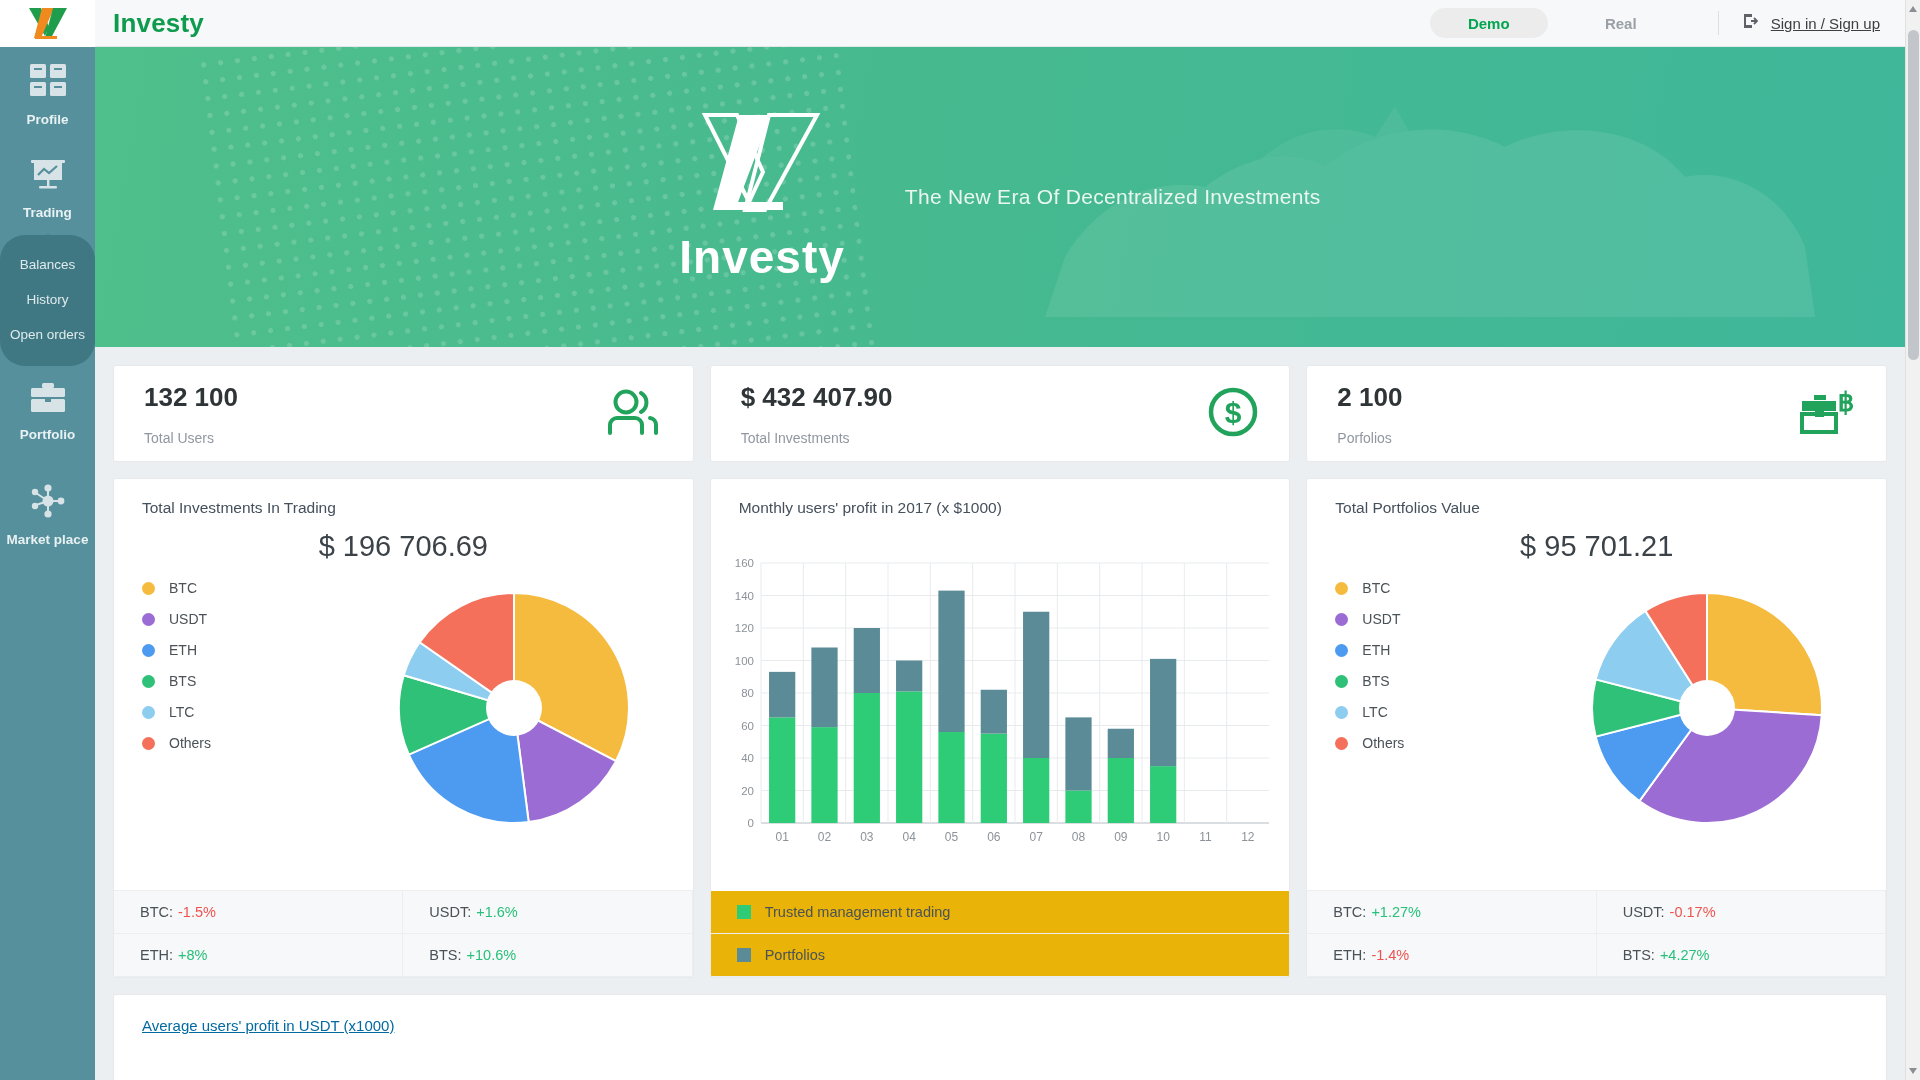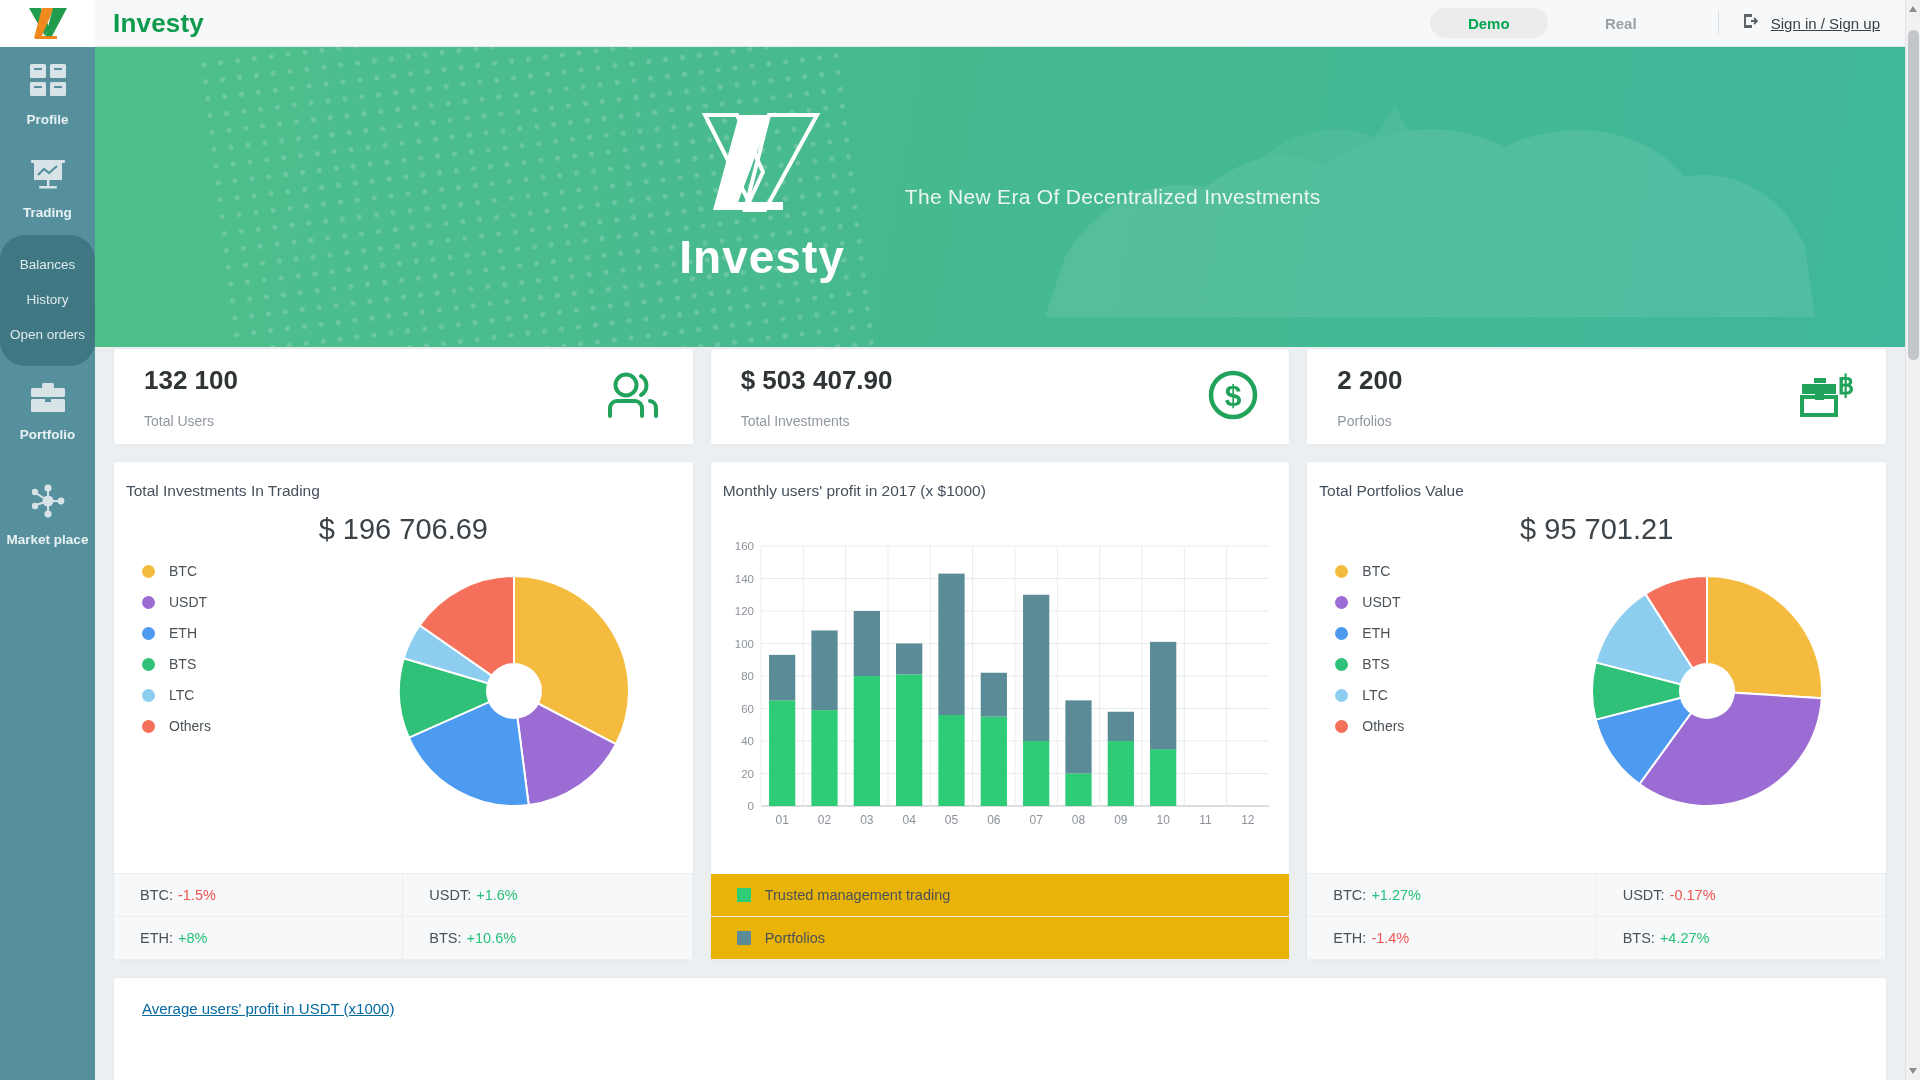--- a/index.html
+++ b/index.html
@@ -96,21 +96,21 @@
   #hero-word {
     color: #fff; font-size: 46px; font-weight: bold; letter-spacing: 1px;
     margin-top: 6px;
   }
   #hero-tag {
     color: #eaf7f1; font-size: 21px; letter-spacing: .3px;
   }
 
   
   #content {
-    position: absolute; left: 95px; top: 330px;
+    position: absolute; left: 95px; top: 347px;
     width: 1810px; height: 733px;
     padding: 18px 18px 0 18px;
   }
   .row { display: flex; gap: 16px; }
   .card {
     background: #fff; border: 1px solid #e7eaec; border-radius: 3px;
   }
   
   .stat-card {
     flex: 1; height: 97px; padding: 24px 30px;
@@ -118,21 +118,21 @@
   }
   .stat-num { font-size: 26px; font-weight: bold; color: #2f3437; }
   .stat-lbl { font-size: 14px; color: #9097a0; margin-top: 17px; }
 
   
   .chart-card {
     flex: 1; margin-top: 16px;
     display: flex; flex-direction: column;
     height: 500px; overflow: hidden;
   }
-  .cc-head { padding: 20px 12px 0; }
+  .cc-head { padding: 20px 28px 0; }
   .cc-title { font-size: 15.5px; color: #44505c; }
   .cc-value { font-size: 29px; color: #3b4248; margin-top: 13px; font-weight: 300; text-align: center; }
   .cc-body { flex: 1; position: relative; }
   .cc-foot { display: flex; flex-wrap: wrap; border-top: 1px solid #eceef0; }
   .foot-cell {
     width: 50%; height: 43px; background: #f7f8f9;
     border-right: 1px solid #eceef0; border-bottom: 1px solid #eceef0;
     display: flex; align-items: center; padding-left: 26px;
     font-size: 14.5px; color: #4a5258;
   }
@@ -322,34 +322,34 @@
           <circle cx="21" cy="14" r="10.5" fill="none" stroke="#22a35c" stroke-width="4"></circle>
           <path d="M36 5 A11 11 0 0 1 36 24" fill="none" stroke="#22a35c" stroke-width="4" stroke-linecap="round"></path>
           <path d="M5 45 V37 A7 7 0 0 1 12 30 H30 A7 7 0 0 1 37 37 V45" fill="none" stroke="#22a35c" stroke-width="4" stroke-linecap="round"></path>
           <path d="M45 30 A7 7 0 0 1 51 37 V45" fill="none" stroke="#22a35c" stroke-width="4" stroke-linecap="round"></path>
         </svg>
       </span>
     </div>
 
     <div class="card stat-card">
       <div>
-        <div class="stat-num">$ 503 407.90</div>
+        <div class="stat-num">$ 432 407.90</div>
         <div class="stat-lbl">Total Investments</div>
       </div>
       <span>
         <svg width="52" height="52" viewBox="0 0 52 52">
           <circle cx="26" cy="26" r="22" fill="none" stroke="#22a35c" stroke-width="4.5"></circle>
           <text x="26" y="37" font-size="30" font-weight="bold" fill="#22a35c" text-anchor="middle">$</text>
         </svg>
       </span>
     </div>
 
     <div class="card stat-card">
       <div>
-        <div class="stat-num">2 200</div>
+        <div class="stat-num">2 100</div>
         <div class="stat-lbl">Porfolios</div>
       </div>
       <span>
         <svg width="56" height="50" viewBox="0 0 56 50">
           <rect x="14" y="8" width="12" height="5" fill="#22a35c"></rect>
           <rect x="2" y="14" width="34" height="10" fill="#22a35c"></rect>
           <rect x="2" y="27" width="34" height="18" fill="none" stroke="#22a35c" stroke-width="4"></rect>
           <rect x="15" y="24" width="9" height="6" fill="#22a35c"></rect>
           <text x="46" y="24" font-size="26" font-weight="bold" fill="#22a35c" text-anchor="middle">฿</text>
         </svg>

